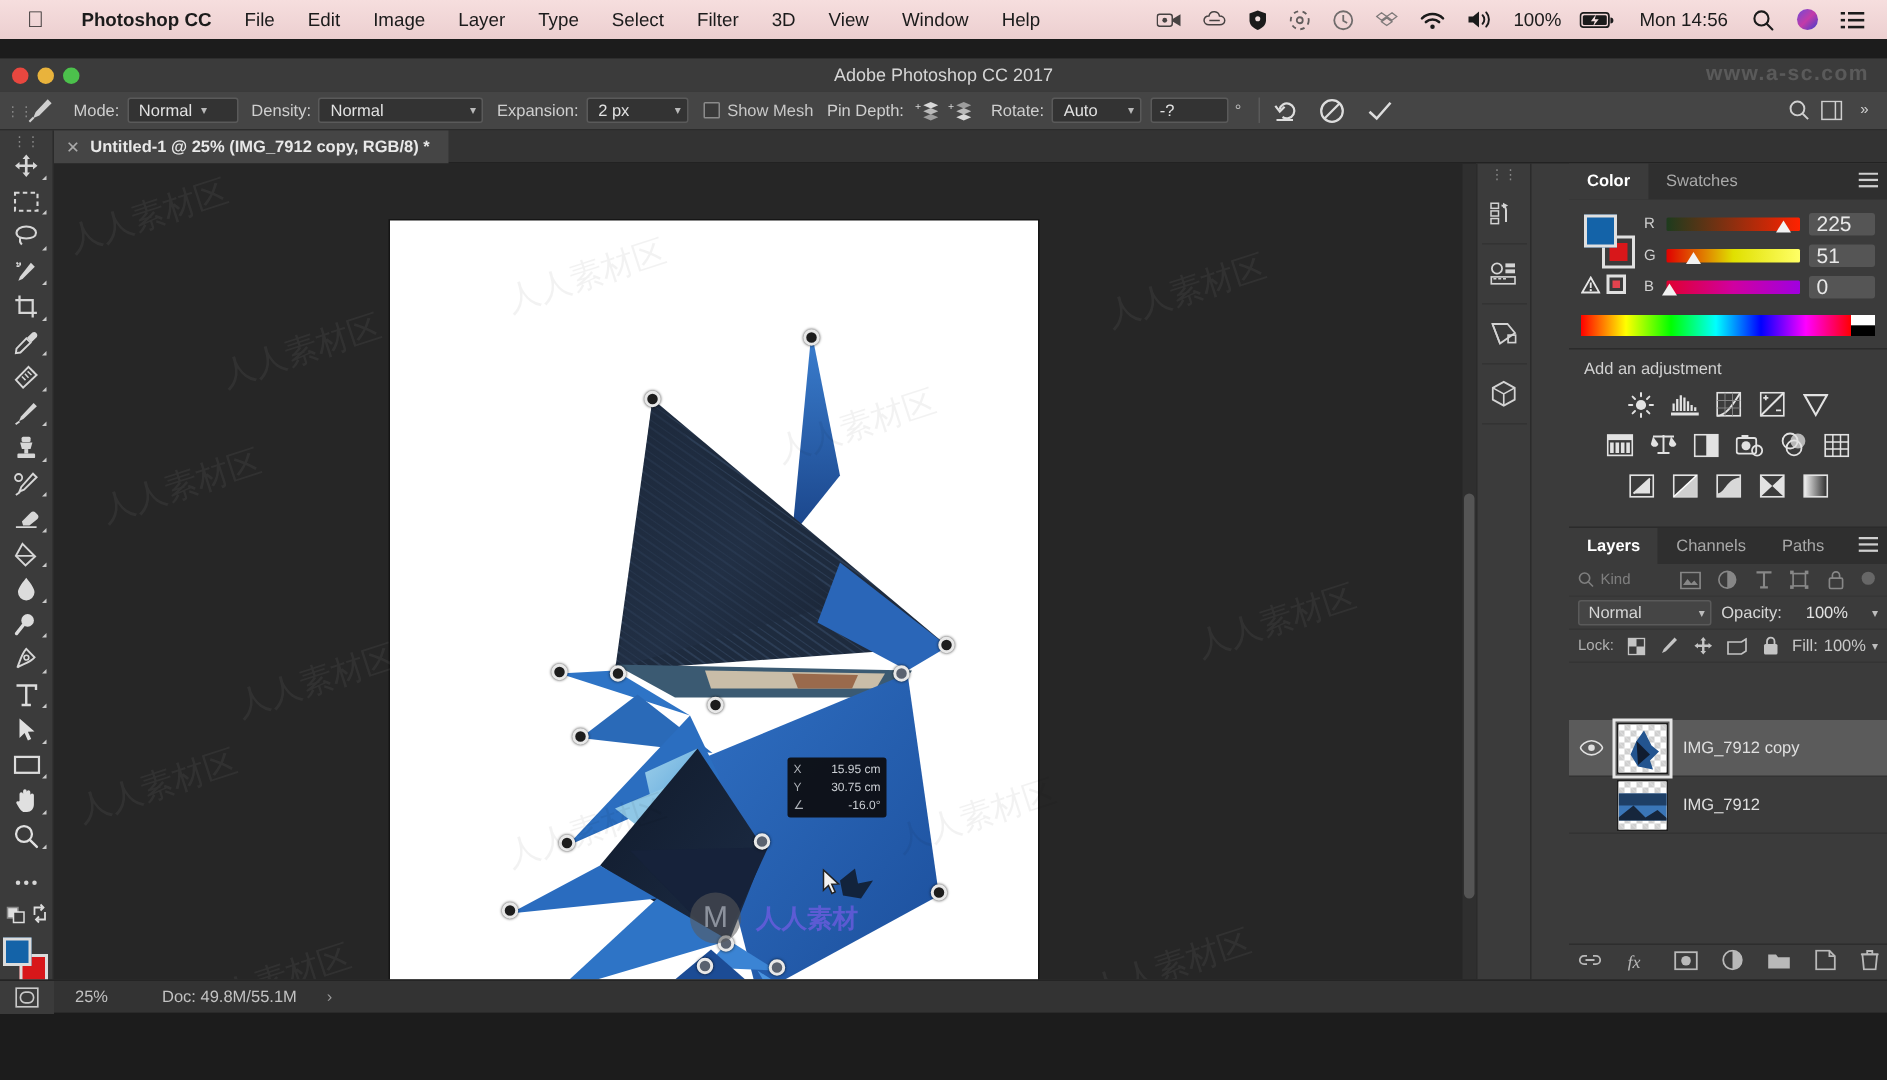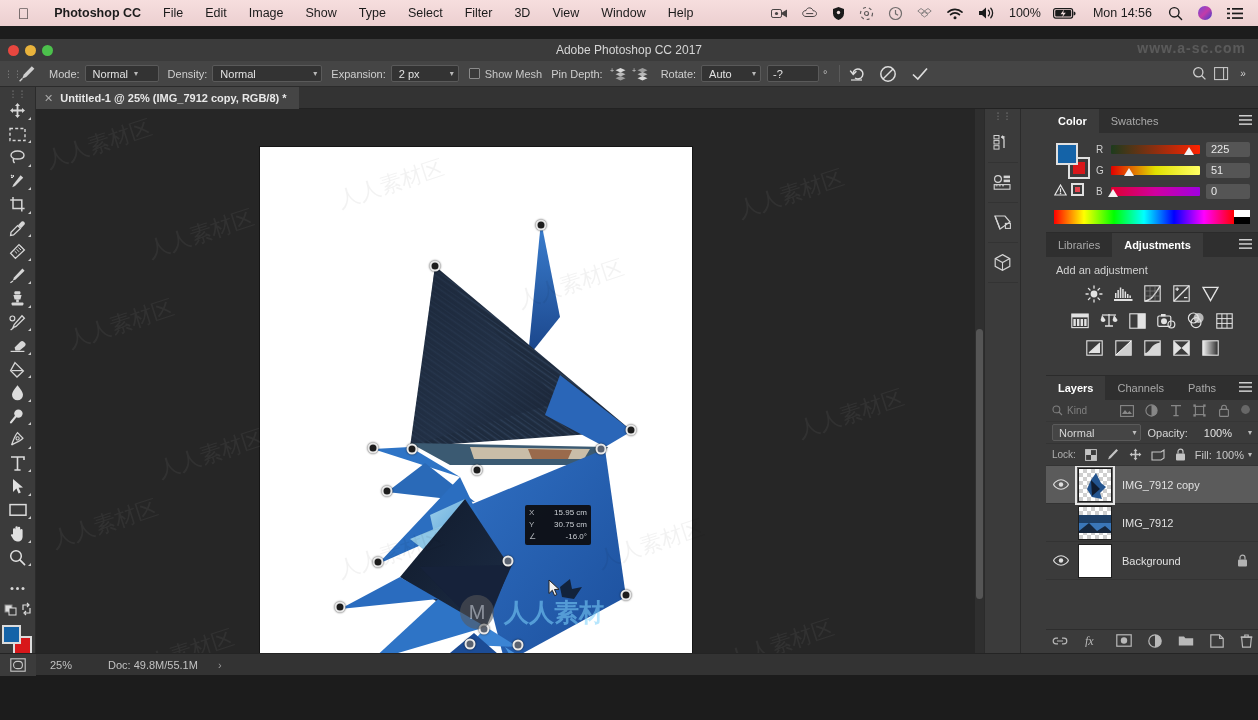--- a/index.html
+++ b/index.html
@@ -176,21 +176,21 @@
   .srow{ display:flex; align-items:center; gap:6px; height:17px; }
   .srow .ch{ width:9px; color:#cfcfcf; font-size:10px; }
   .srow .track{ flex:1; height:9px; border-radius:1px; position:relative; }
   .srow .track .knob{
     position:absolute; top:2px; width:0; height:0; transform:translateX(-50%);
     border-left:5px solid transparent; border-right:5px solid transparent;
     border-bottom:8px solid #f2f2f2;
   }
   .srow .val{
     width:44px; height:15px; background:#555; border-radius:2px;
-    font-size:11px; color:#e8e8e8; padding-left:5px; line-height:15px;
+    font-size:14px; color:#e8e8e8; padding-left:5px; line-height:15px;
   }
   #spectrum{
     margin:4px 8px 8px 8px; height:14px; display:flex;
   }
   #spectrum .bar{
     flex:1; background:linear-gradient(to right,#ff0000,#ffff00,#00ff00,#00ffff,#0000ff,#ff00ff,#ff0000);
   }
   #spectrum .wb{ width:16px; display:flex; flex-direction:column; }
   #spectrum .wb i{ flex:1; display:block; }
 
@@ -224,21 +224,21 @@
   #lockRow{ display:flex; align-items:center; height:22px; padding:0 6px; gap:7px; border-bottom:1px solid #343434; }
   #lockRow .lk{ color:#b0b0b0; font-size:10px; }
   #lockRow .li{ width:16px; display:flex; justify-content:center; }
   #lockRow .fill{ margin-left:auto; display:flex; align-items:center; gap:4px; font-size:11px; }
 
   #layerList{ flex:1; overflow:hidden; }
   .layer{
     display:flex; align-items:center; height:38px; padding:0 8px 0 4px;
     border-bottom:1px solid #333; gap:6px;
   }
-  .layer.selected{ background:#5b5b5b; }
+  .layer.selected{ background:#5b5b5b;margin-top:38px; }
   .layer .eye{ width:22px; display:flex; justify-content:center; align-items:center; }
   .layer .thumb{
     width:34px; height:34px; flex:0 0 34px; background:#fff; position:relative; overflow:hidden;
     border:1px solid #1e1e1e;
   }
   .layer .thumb.framed{ outline:2px solid #e6e6e6; outline-offset:1px; }
   .layer .nm{ flex:1; font-size:11px; color:#e0e0e0; padding-left:4px; }
   .layer .lockicon{ width:16px; display:flex; justify-content:center; opacity:.85; }
   .checker{
     position:absolute; inset:0;
@@ -274,32 +274,32 @@
   }
   .wmk.dark{ color:rgba(0,0,0,.05); }
   #bigwm{
     position:absolute; left:424px; bottom:24px; display:flex; align-items:center; gap:10px;
     pointer-events:none; opacity:.55;
   }
   #bigwm .circ{
     width:34px; height:34px; border-radius:50%; background:#5a5a5a;
     display:flex; align-items:center; justify-content:center; color:#eee; font-size:20px;
   }
-  #bigwm .tx{ color:#7dd3fc; font-size:25px; font-weight:bold; }
+  #bigwm .tx{ color:#8b5cf6; font-size:17px; font-weight:bold; }
 </style>
 </head>
 <body>
 
 <div id="macbar">
   <span class="apple"></span>
   <span class="mi app">Photoshop CC</span>
   <span class="mi">File</span>
   <span class="mi">Edit</span>
   <span class="mi">Image</span>
-  <span class="mi">Show</span>
+  <span class="mi">Layer</span>
   <span class="mi">Type</span>
   <span class="mi">Select</span>
   <span class="mi">Filter</span>
   <span class="mi">3D</span>
   <span class="mi">View</span>
   <span class="mi">Window</span>
   <span class="mi">Help</span>
   <span class="spacer"></span>
 
   <span class="si">
@@ -886,33 +886,20 @@
       <div id="spectrum">
         <span class="bar"></span>
         <span class="wb">
           <i style="background:#fff"></i>
           <i style="background:#000"></i>
         </span>
       </div>
     </div>
 
     <div class="panel" style="border-top:1px solid #2b2b2b">
-      <div class="ptabs">
-        <span class="ptab">Libraries</span>
-        <span class="ptab active">Adjustments</span>
-        <span class="pmenu">
-          <svg width="13" height="11" viewBox="0 0 13 11">
-              <g fill="#cfcfcf">
-                <rect y="0" width="13" height="1.5"></rect>
-                <rect y="4.2" width="13" height="1.5"></rect>
-                <rect y="8.4" width="13" height="1.5"></rect>
-              </g>
-            </svg>
-        </span>
-      </div>
       <div id="adjBody">
         <div class="cap">Add an adjustment</div>
 
         <div class="adjgrid">
           <span class="ai">
             <svg width="18" height="18" viewBox="0 0 18 18">
                 <circle cx="9" cy="9" r="3.4" fill="#e2e2e2"></circle>
                 <g stroke="#e2e2e2" stroke-width="1.3" stroke-linecap="round">
                   <path d="M9 1v2.2M9 14.8V17M1 9h2.2M14.8 9H17M3.4 3.4l1.6 1.6M13 13l1.6 1.6M14.6 3.4L13 5M5 13l-1.6 1.6"></path>
                 </g>
@@ -1191,36 +1178,20 @@
             <svg width="34" height="34" viewBox="0 0 34 34" style="position:absolute;inset:0">
               <rect x="0" y="8" width="34" height="18" fill="#3a76b8"></rect>
               <rect x="0" y="8" width="34" height="8" fill="#1e3f66"></rect>
               <path d="M0 24 L10 16 L18 24 L26 19 L34 26 L34 26 L0 26 Z" fill="#16263c"></path>
             </svg>
           </span>
           <span class="nm">IMG_7912</span>
           <span class="lockicon"></span>
         </div>
 
-        <div class="layer">
-          <span class="eye">
-            <svg width="16" height="11" viewBox="0 0 16 11">
-                <path d="M8 .8 C12 .8 15 4 15.4 5.5 C15 7 12 10.2 8 10.2 C4 10.2 1 7 .6 5.5 C1 4 4 .8 8 .8 Z" fill="none" stroke="#e0e0e0" stroke-width="1.1"></path>
-                <circle cx="8" cy="5.5" r="2.2" fill="#e0e0e0"></circle>
-              </svg>
-          </span>
-          <span class="thumb" style="background:#fff"></span>
-          <span class="nm">Background</span>
-          <span class="lockicon">
-            <svg width="11" height="13" viewBox="0 0 11 13">
-                <rect x="1" y="5.4" width="9" height="7" rx="1" fill="#c8c8c8"></rect>
-                <path d="M3 5.4 V3.6 a2.5 2.5 0 0 1 5 0 V5.4" fill="none" stroke="#c8c8c8" stroke-width="1.2"></path>
-              </svg>
-          </span>
-        </div>
       </div>
 
       <div id="layerFooter">
         <span>
           <svg width="16" height="12" viewBox="0 0 16 12">
               <path d="M6 3.2 H4 a2.8 2.8 0 0 0 0 5.6 H6 M10 3.2 H12 a2.8 2.8 0 0 1 0 5.6 H10 M5 6 H11" fill="none" stroke="#cfcfcf" stroke-width="1.2"></path>
             </svg>
         </span>
         <span>
           <svg width="16" height="13" viewBox="0 0 16 13">

